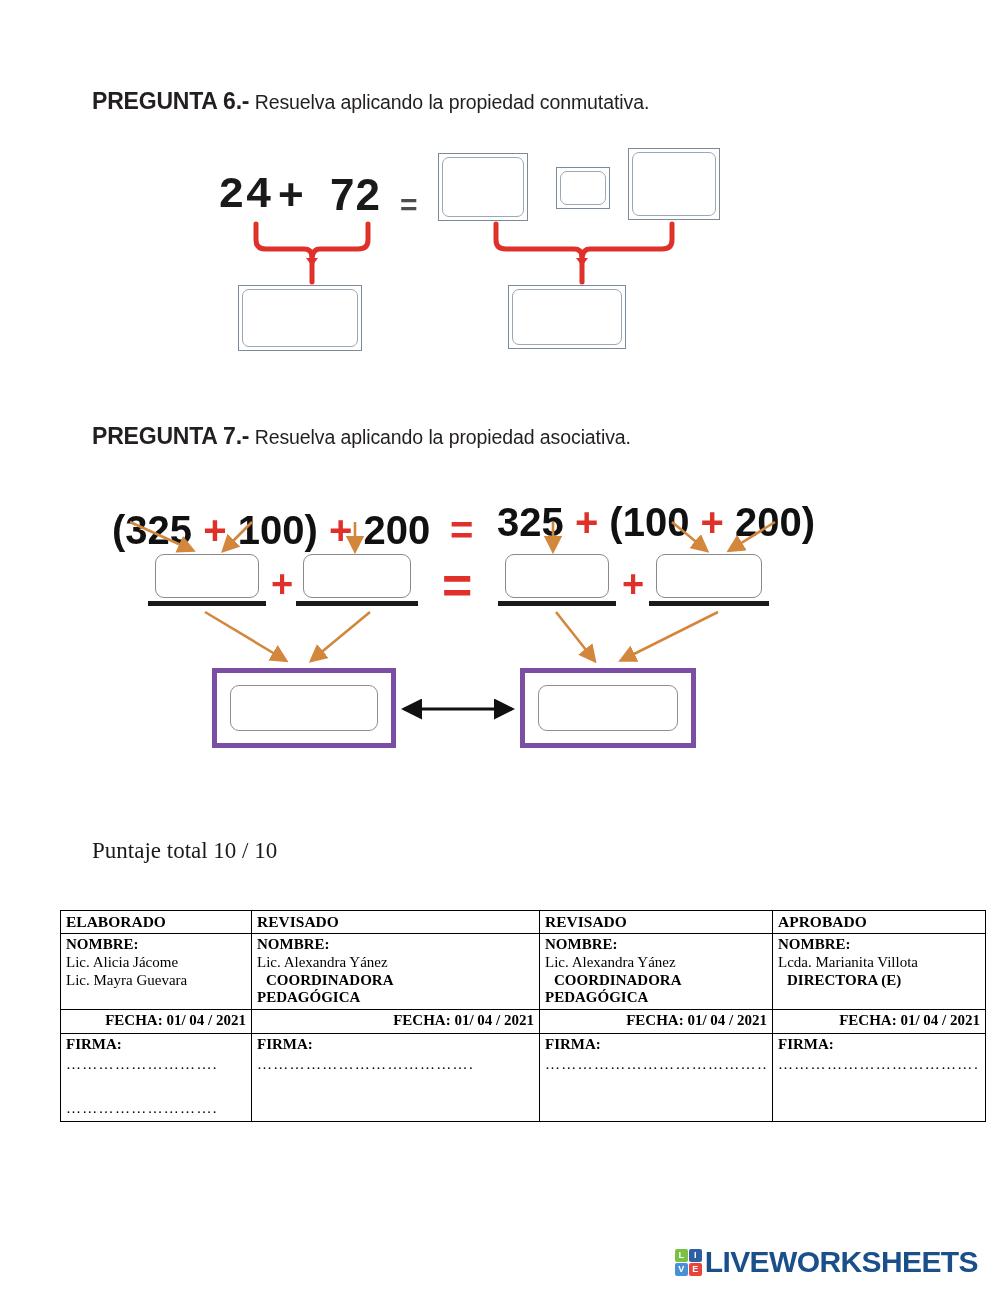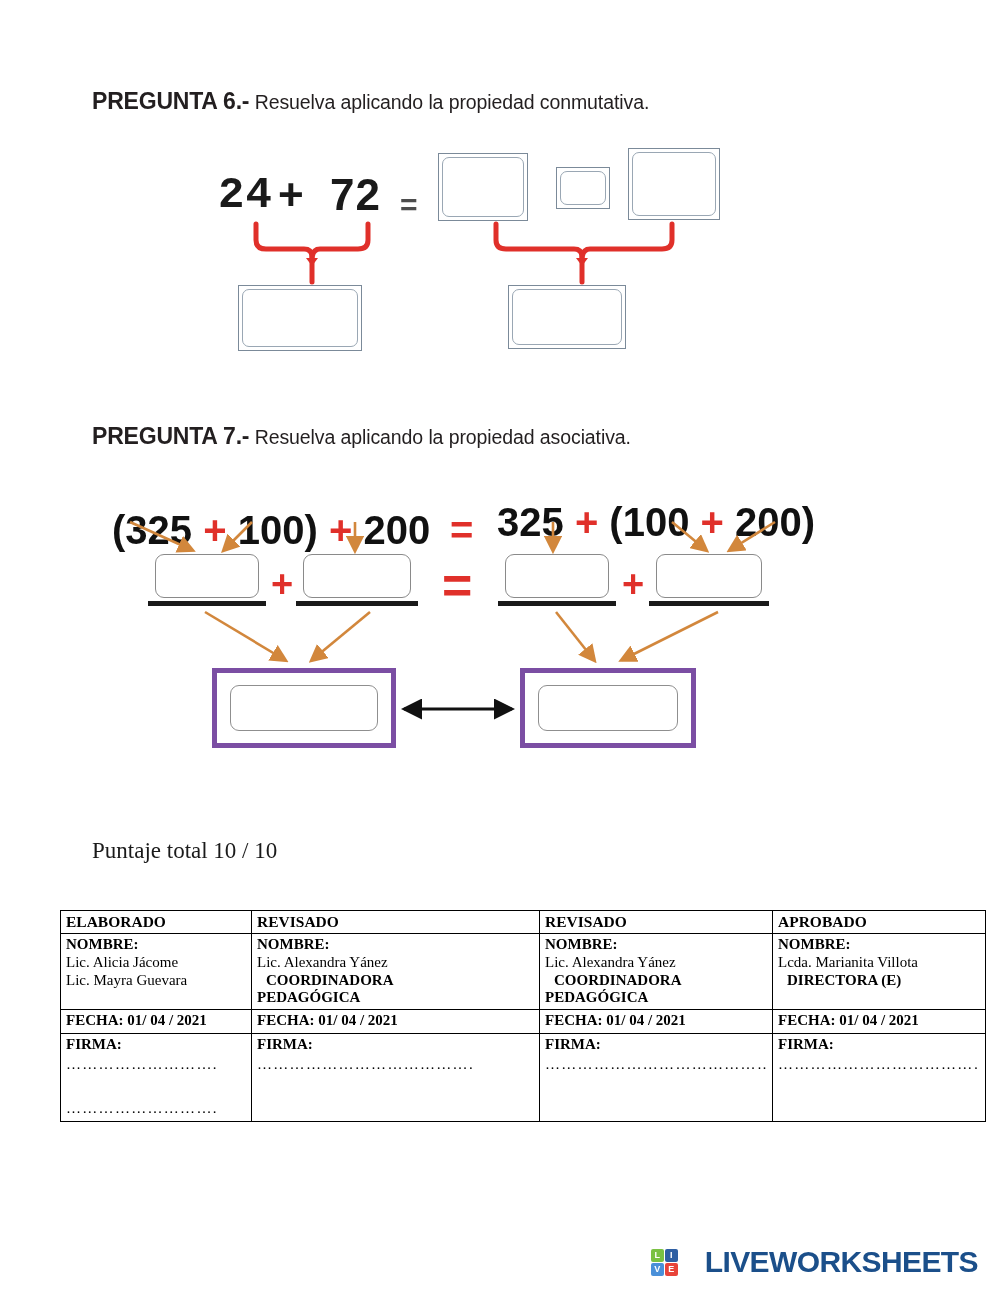--- a/index.html
+++ b/index.html
@@ -149,21 +149,21 @@
     padding:2px 5px 3px 5px;
     font-size:15px;
     line-height:1.18;
   }
   .sigtable td.head{font-weight:bold;font-size:15.5px;padding-bottom:2px;}
   .sigtable td.namecell{padding-top:2px;padding-bottom:2px;}
   .nm-label{font-weight:bold;display:block;}
   .nm-person{display:block;}
   .nm-role{display:block;font-weight:bold;padding-left:9px;}
   .nm-role2{display:block;font-weight:bold;}
-  .fecha{font-weight:bold;font-size:14.5px;}
+  .fecha{font-weight:bold;font-size:14.5px;text-align:right;}
   .firma-label{font-weight:bold;display:block;margin-bottom:3px;}
   .dots{display:block;letter-spacing:1.3px;font-size:15px;color:#000;white-space:nowrap;overflow:hidden;}
   .dots2{display:block;letter-spacing:1.3px;font-size:15px;color:#000;margin-top:26px;white-space:nowrap;overflow:hidden;}
   .firma-cell{height:78px;}
 
   
   .logo{position:absolute;right:22px;bottom:12px;display:flex;align-items:center;}
   .logo-mark{
     display:grid;
     grid-template-columns:13px 13px;
@@ -176,21 +176,20 @@
     font-family:"Liberation Sans",sans-serif;
     font-size:9px;font-weight:bold;color:#ffffff;
     border-radius:2px;line-height:1;
   }
   .logo-word{
     font-family:"Liberation Sans", sans-serif;
     font-weight:bold;
     font-size:30px;
     color:#1b4f8a;
     letter-spacing:-0.6px;
-    margin-left:24px;
   }
 </style>
 </head>
 <body>
 
 <div class="sheet">
 
   <div class="q-heading" style="left:92px;top:88px;">
     <span class="q-label">PREGUNTA 6.-</span>
     <span class="q-text">Resuelva aplicando la propiedad conmutativa.</span>

